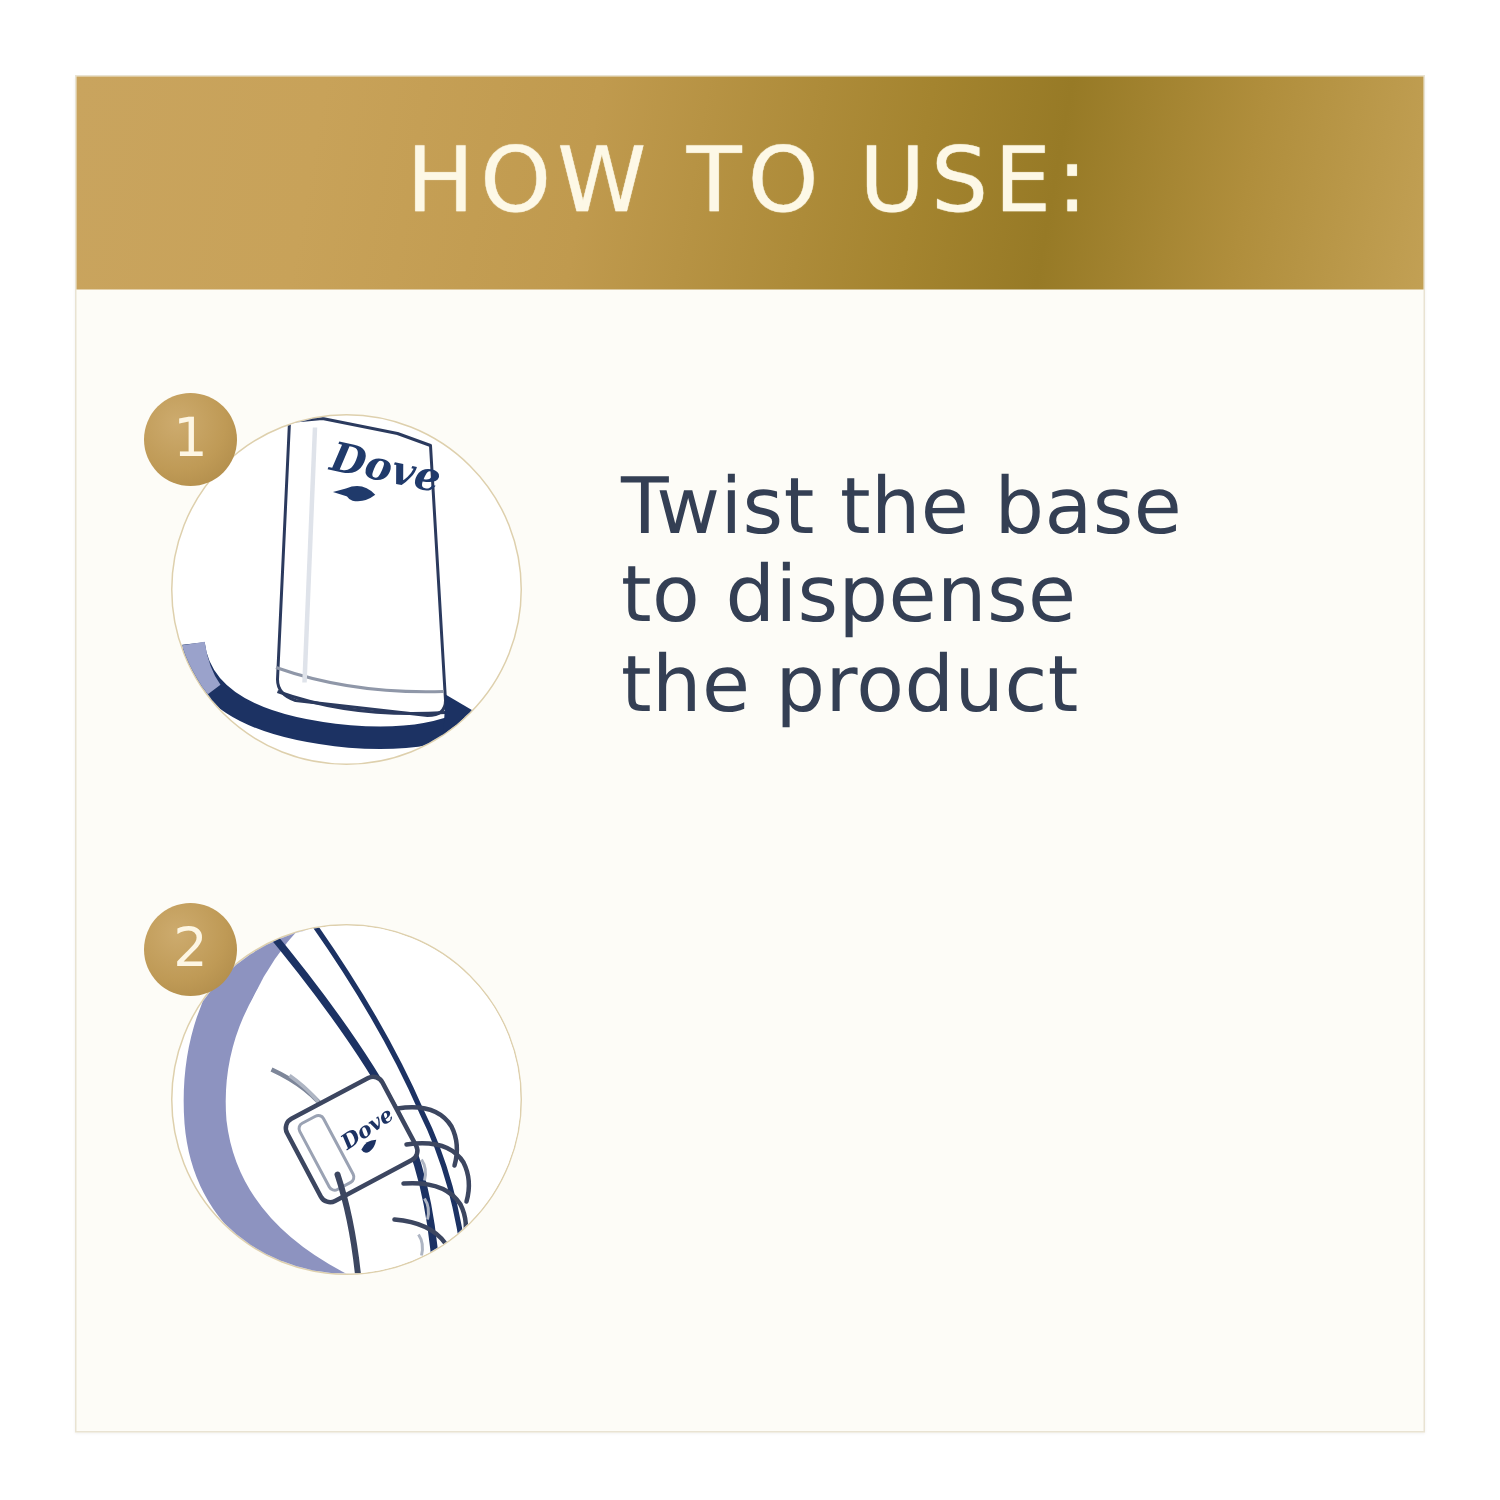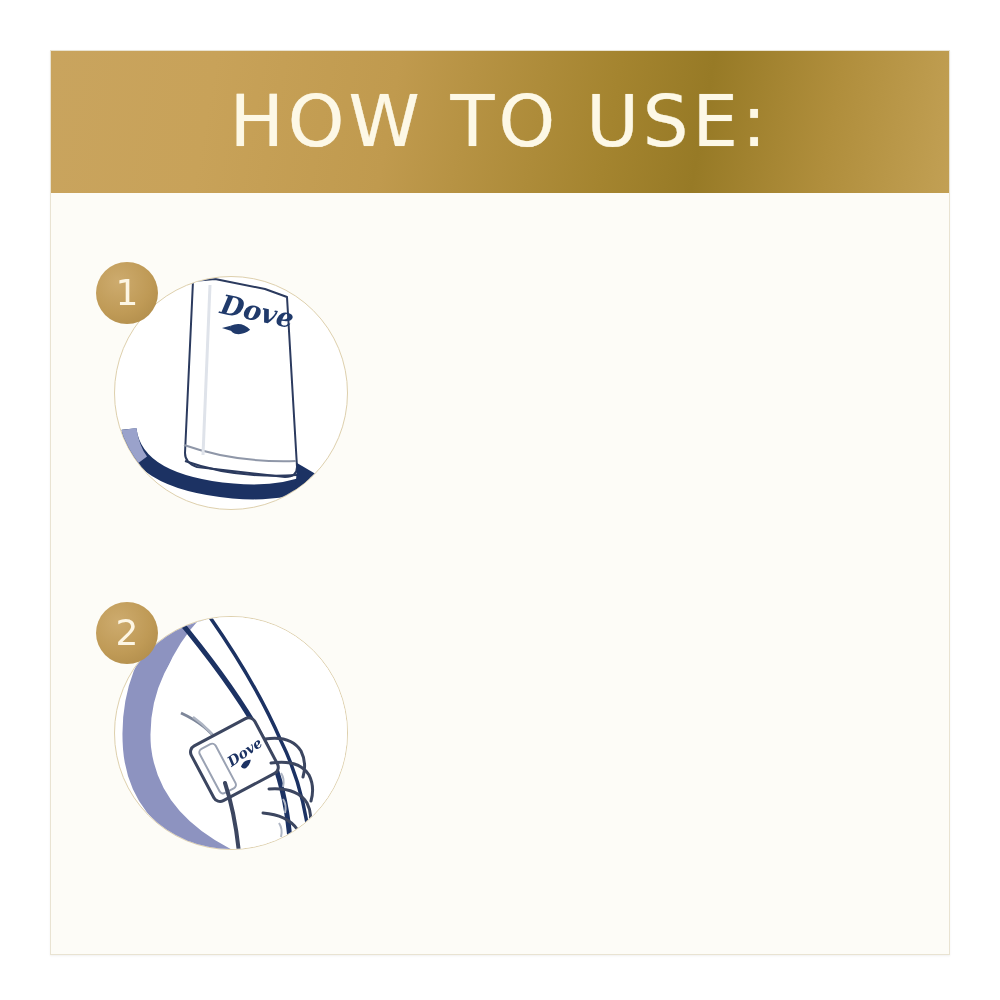--- a/index.html
+++ b/index.html
@@ -30,21 +30,21 @@
        #977a26 72%,
        #b08e3c 86%,
        #c2a054 100%);
     overflow:hidden;
   }
   .header-title{
     position:absolute;left:0;right:0;top:50%;
     transform:translateY(-52%);
     text-align:center;
     color:#fdf8e6;
-    font-size:72px;
+    font-size:60px;
     line-height:1;
     font-weight:400;
     letter-spacing:4px;
     font-family:"DejaVu Sans","Liberation Sans",sans-serif;
     -webkit-text-stroke:0.2px #fdf8e6;
     text-shadow:0 0 1px rgba(255,253,240,.55);
     white-space:nowrap;
     padding-right:0px;
   }
 
@@ -128,20 +128,23 @@
                 <path d="M14 152 Q20 205 118 214 Q166 218 196 204" fill="none" stroke="#1c3263" stroke-width="15" stroke-linecap="butt"></path>
                 <path d="M14 152 Q17 172 26 184" fill="none" stroke="#9aa2cb" stroke-width="15" stroke-linecap="butt"></path>
                 <path d="M182 186 L216 206 L180 224 Z" fill="#1c3263"></path>
               </g>
             </svg>
           </div>
 
           <div class="badge">1</div>
         </div>
 
+        <div class="step-text">Twist the base
+to dispense
+the product</div>
       </div>
 
       <div class="step step-2">
 
         <div class="illus-wrap">
 
           <div class="circle">
             <svg width="232" height="232" viewBox="0 0 232 232">
 
               <path d="M60 -8 Q2 50 8 132 Q14 206 92 238 L128 238 Q44 200 36 130 Q30 58 92 0 Z" fill="#8d93c0"></path>

